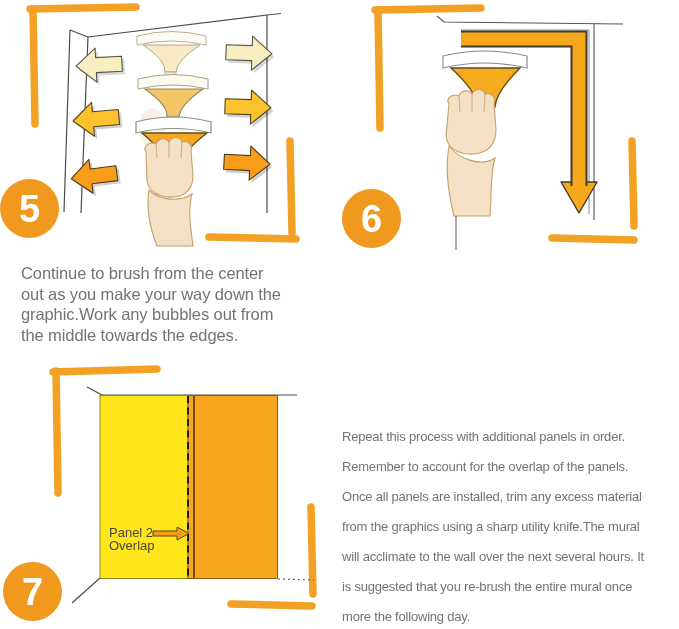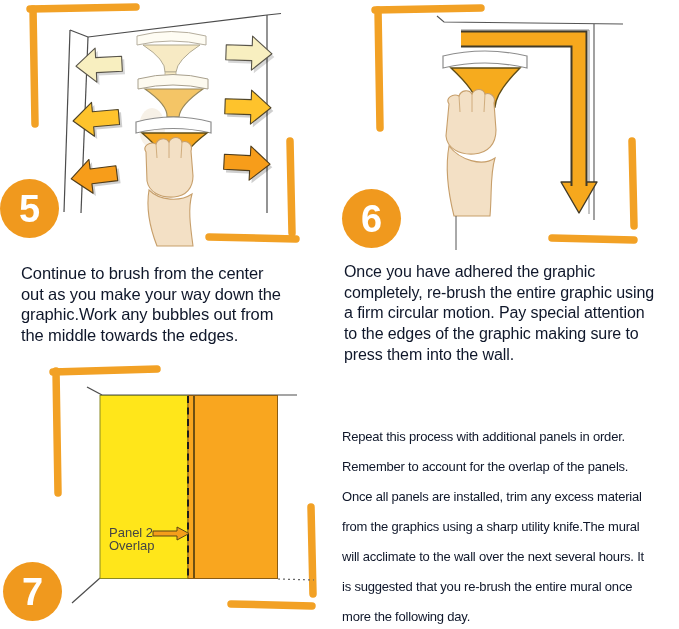--- a/index.html
+++ b/index.html
@@ -5,21 +5,21 @@
   html,body{margin:0;padding:0;background:#ffffff;}
   .canvas{
     position:relative;width:679px;height:629px;background:#fff;overflow:hidden;
     font-family:"Liberation Sans",sans-serif;
   }
   .illo{position:absolute;}
   #illo5{left:0;top:0;width:340px;height:256px;}
   #illo6{left:340px;top:0;width:339px;height:256px;}
   #illo7{left:0;top:354px;width:340px;height:259px;}
   .step-text{
-    position:absolute;color:#0f172a;margin:0;
+    position:absolute;color:#737373;margin:0;
     text-align:left;
   }
   #text5{left:21px;top:263px;width:262px;font-size:16.5px;line-height:20.7px;letter-spacing:-0.1px;}
   #text6{left:344px;top:262px;width:316px;font-size:16px;line-height:20.7px;letter-spacing:-0.1px;}
   #text7{left:342px;top:422px;width:313px;font-size:13px;line-height:30px;letter-spacing:-0.2px;}
   .badge{
     position:absolute;width:59px;height:59px;border-radius:50%;
     background:#F0991E;color:#ffffff;
     display:flex;align-items:center;justify-content:center;
     font-size:38px;font-weight:bold;line-height:1;
@@ -178,16 +178,15 @@
         <path d="M0,4 L24,4 L24,0 L36,6.5 L24,13 L24,9 L0,9 Z" fill="#F59E1B" stroke="#5a4714" stroke-width="1" stroke-linejoin="round"></path>
       </g>
     </svg>
   </div>
 
   <div class="badge" id="badge5">5</div>
   <div class="badge" id="badge6">6</div>
   <div class="badge" id="badge7">7</div>
 
   <p class="step-text" id="text5">Continue to brush from the center out as you make your way down the graphic.Work any bubbles out from the middle towards the edges.</p>
-  <p class="step-text" id="text6">Once you have adhered the graphic completely, re-brush the entire graphic using a firm circular motion. Pay special attention to the edges of the graphic making sure to press them into the wall.</p>
   <p class="step-text" id="text7">Repeat this process with additional panels in order. Remember to account for the overlap of the panels. Once all panels are installed, trim any excess material from the graphics using a sharp utility knife.The mural will acclimate to the wall over the next several hours. It is suggested that you re-brush the entire mural once more the following day.</p>
 
 </div>
 
 </body></html>

